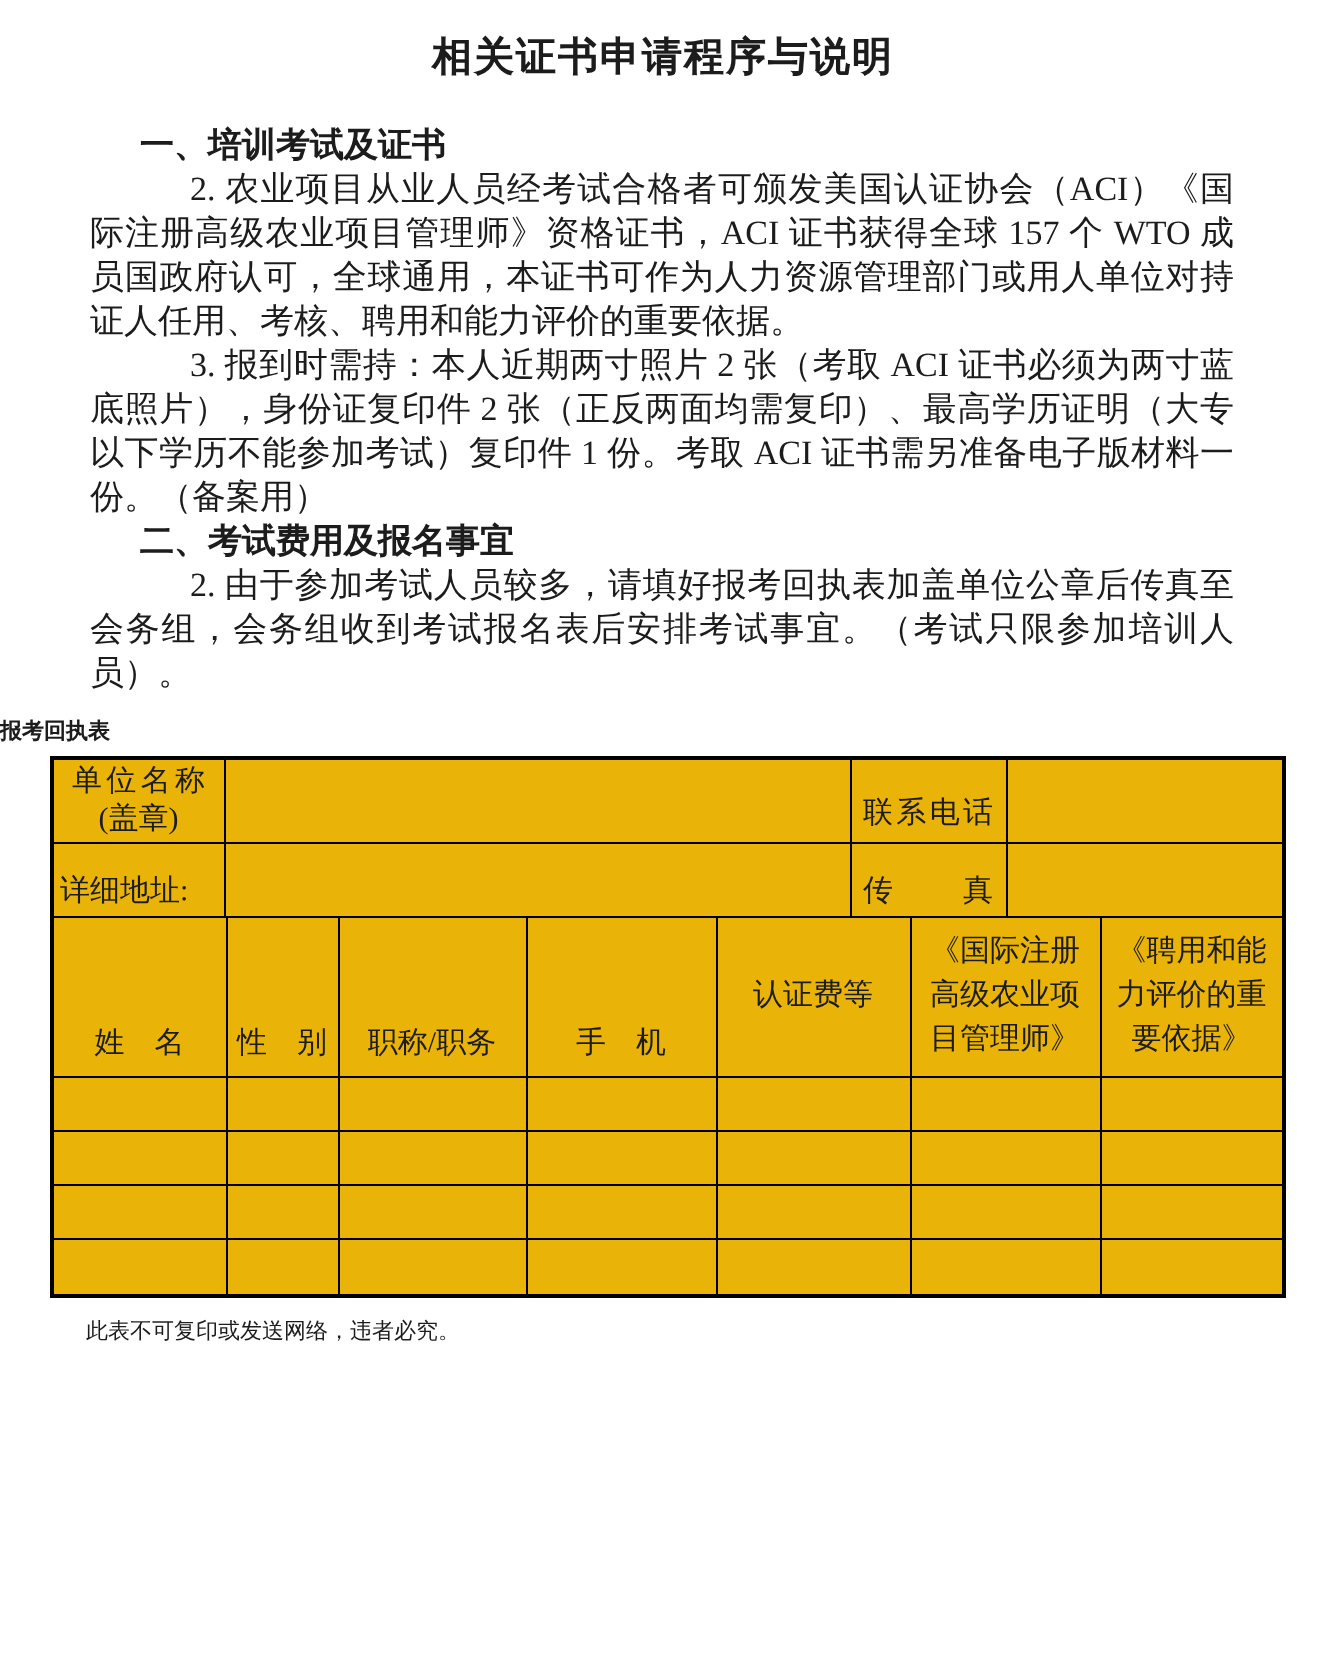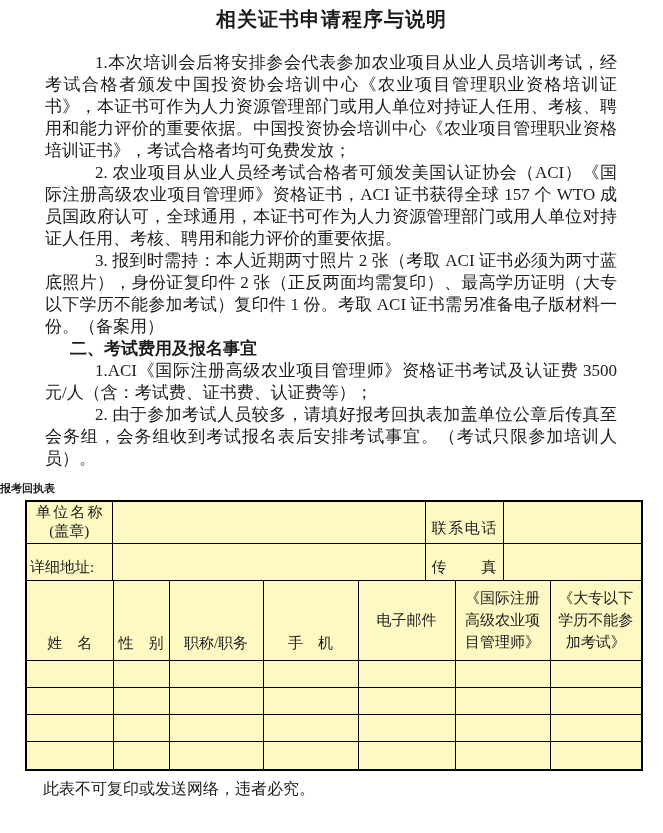--- a/index.html
+++ b/index.html
@@ -1,34 +1,34 @@
 <!DOCTYPE html>
 <html><head>
 <meta charset="utf-8">
 <style>
   html,body { margin:0; padding:0; }
   body {
     width:663px; height:833px; background:#ffffff;
     font-family:"Liberation Serif","DejaVu Serif",serif;
     color:#1c1c1c;
   }
-  .page { padding-top:6px; }
+  .page { padding-top:16px; }
 
   .doc-title {
     text-align:center; font-size:20px; font-weight:bold;
     line-height:27px; margin:0 0 19px 0; letter-spacing:1px;
   }
 
   .content { margin:0 46px 0 45px; font-size:17px; line-height:22px; }
   .content h2 { font-size:17px; font-weight:bold; margin:0; padding-left:25px; line-height:22px; }
   .content p { margin:0; text-indent:50px; text-align:justify; }
 
   .form-title { text-align:left; font-weight:bold; font-size:11px; margin:9px 0 3px 0; line-height:18px; }
 
-  .tbl-wrap { margin-left:25px; width:618px; border:2px solid #000; box-sizing:border-box; background:#fef9c3; }
+  .tbl-wrap { margin-left:25px; width:618px; border:2px solid #000; box-sizing:border-box; background:#eab308; }
   table { border-collapse:collapse; table-layout:fixed; width:100%; font-size:15px; color:#1c1c1c; }
   td, th { border:1px solid #000; padding:0; overflow:hidden; font-weight:normal; }
 
   .tbl-top td:first-child { border-left:none; }
   .tbl-top td:last-child  { border-right:none; }
   .tbl-top tr:first-child td { border-top:none; }
   .tbl-main th:first-child, .tbl-main td:first-child { border-left:none; }
   .tbl-main th:last-child,  .tbl-main td:last-child  { border-right:none; }
   .tbl-main tr.hdr th { border-top:none; }
   .tbl-main tr:last-child td { border-bottom:none; }
@@ -44,35 +44,34 @@
   .unit-cell .l2 { text-align:center; }
   .vbot { vertical-align:bottom; }
   .pb5 { padding-bottom:5px; }
   .pb3 { padding-bottom:3px;margin-top:43px; }
   .addr-cell { text-align:left; padding-left:3px; }
   .pad-h { padding-left:6px; padding-right:6px; }
   .hdr .vb { vertical-align:bottom; padding-bottom:7px; text-align:center;margin-left:10px; }
   .hdr .vm { vertical-align:middle; text-align:center; line-height:22px; }
   .hdr .cert { padding-left:4px; padding-right:4px; }
 
-  .footer { margin:6px 0 0 43px; font-size:16px; line-height:23px; }
+  .footer { margin:6px 0 0 43px; font-size:11px; line-height:23px; }
 </style>
 </head>
 <body>
 
 <div class="page">
 
   <div class="doc-title">相关证书申请程序与说明</div>
 
   <div class="content">
-    <p>1.本次培训会后将安排参会代表参加农业项目从业人员培训考试，经考试合格者颁发中国投资协会培训中心《农业项目管理职业资格培训证书》，本证书可作为人力资源管理部门或用人单位对持证人任用、考核、聘用和能力评价的重要依据。中国投资协会培训中心《农业项目管理职业资格培训证书》，考试合格者均可免费发放；</p>
+    <h2>一、培训考试及证书</h2>
     <p>2. 农业项目从业人员经考试合格者可颁发美国认证协会（ACI）《国际注册高级农业项目管理师》资格证书，ACI 证书获得全球 157 个 WTO 成员国政府认可，全球通用，本证书可作为人力资源管理部门或用人单位对持证人任用、考核、聘用和能力评价的重要依据。</p>
     <p>3. 报到时需持：本人近期两寸照片 2 张（考取 ACI 证书必须为两寸蓝底照片），身份证复印件 2 张（正反两面均需复印）、最高学历证明（大专以下学历不能参加考试）复印件 1 份。考取 ACI 证书需另准备电子版材料一份。（备案用）</p>
     <h2>二、考试费用及报名事宜</h2>
-    <p>1.ACI《国际注册高级农业项目管理师》资格证书考试及认证费 3500 元/人（含：考试费、证书费、认证费等）；</p>
     <p>2. 由于参加考试人员较多，请填好报考回执表加盖单位公章后传真至会务组，会务组收到考试报名表后安排考试事宜。（考试只限参加培训人员）。</p>
   </div>
 
   <div class="form-title">报考回执表</div>
 
   <div class="tbl-wrap">
 
     <table class="tbl-top">
       <colgroup>
         <col style="width:85px">
@@ -112,23 +111,23 @@
           <col style="width:97px">
           <col style="width:95px">
           <col style="width:91px">
       </colgroup>
       <tbody>
         <tr class="hdr">
           <th class="vb">姓　名</th>
           <th class="vb">性　别</th>
           <th class="vb">职称/职务</th>
           <th class="vb">手　机</th>
-          <th class="vm">电子邮件</th>
+          <th class="vm">认证费等</th>
           <th class="vm cert">《国际注册高级农业项目管理师》</th>
-          <th class="vm cert">《大专以下学历不能参加考试》</th>
+          <th class="vm cert">《聘用和能力评价的重要依据》</th>
         </tr>
         <tr class="data">
           <td></td>
             <td></td>
             <td></td>
             <td></td>
             <td></td>
             <td></td>
             <td></td>
         </tr>

